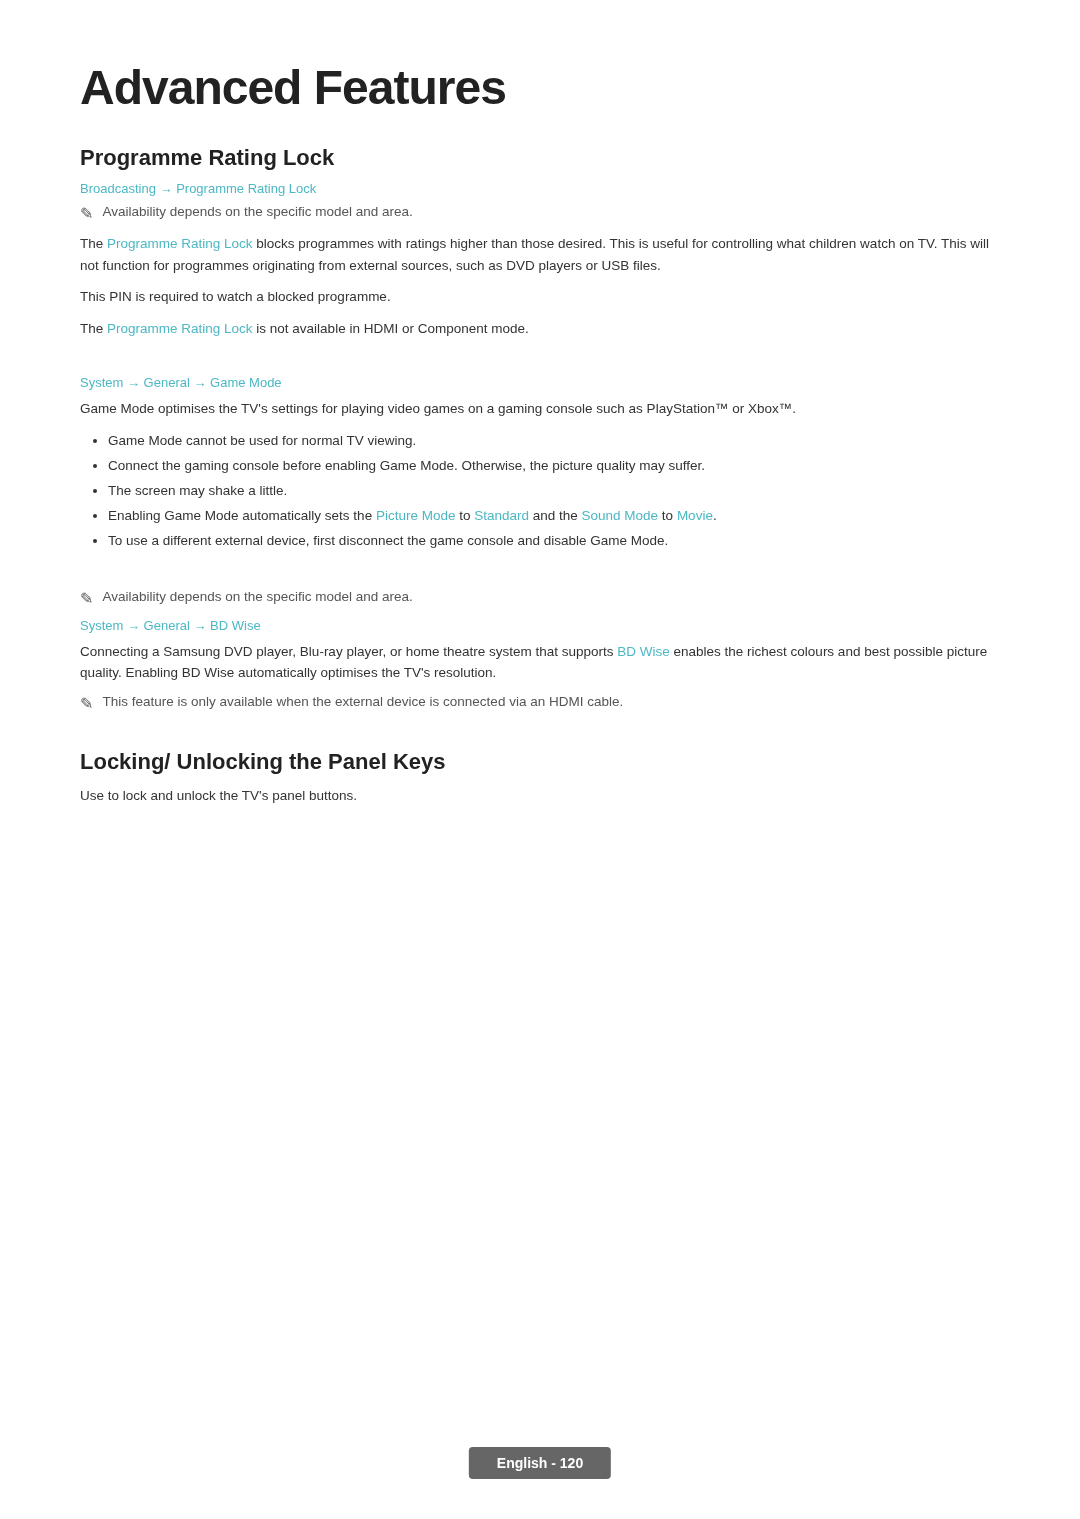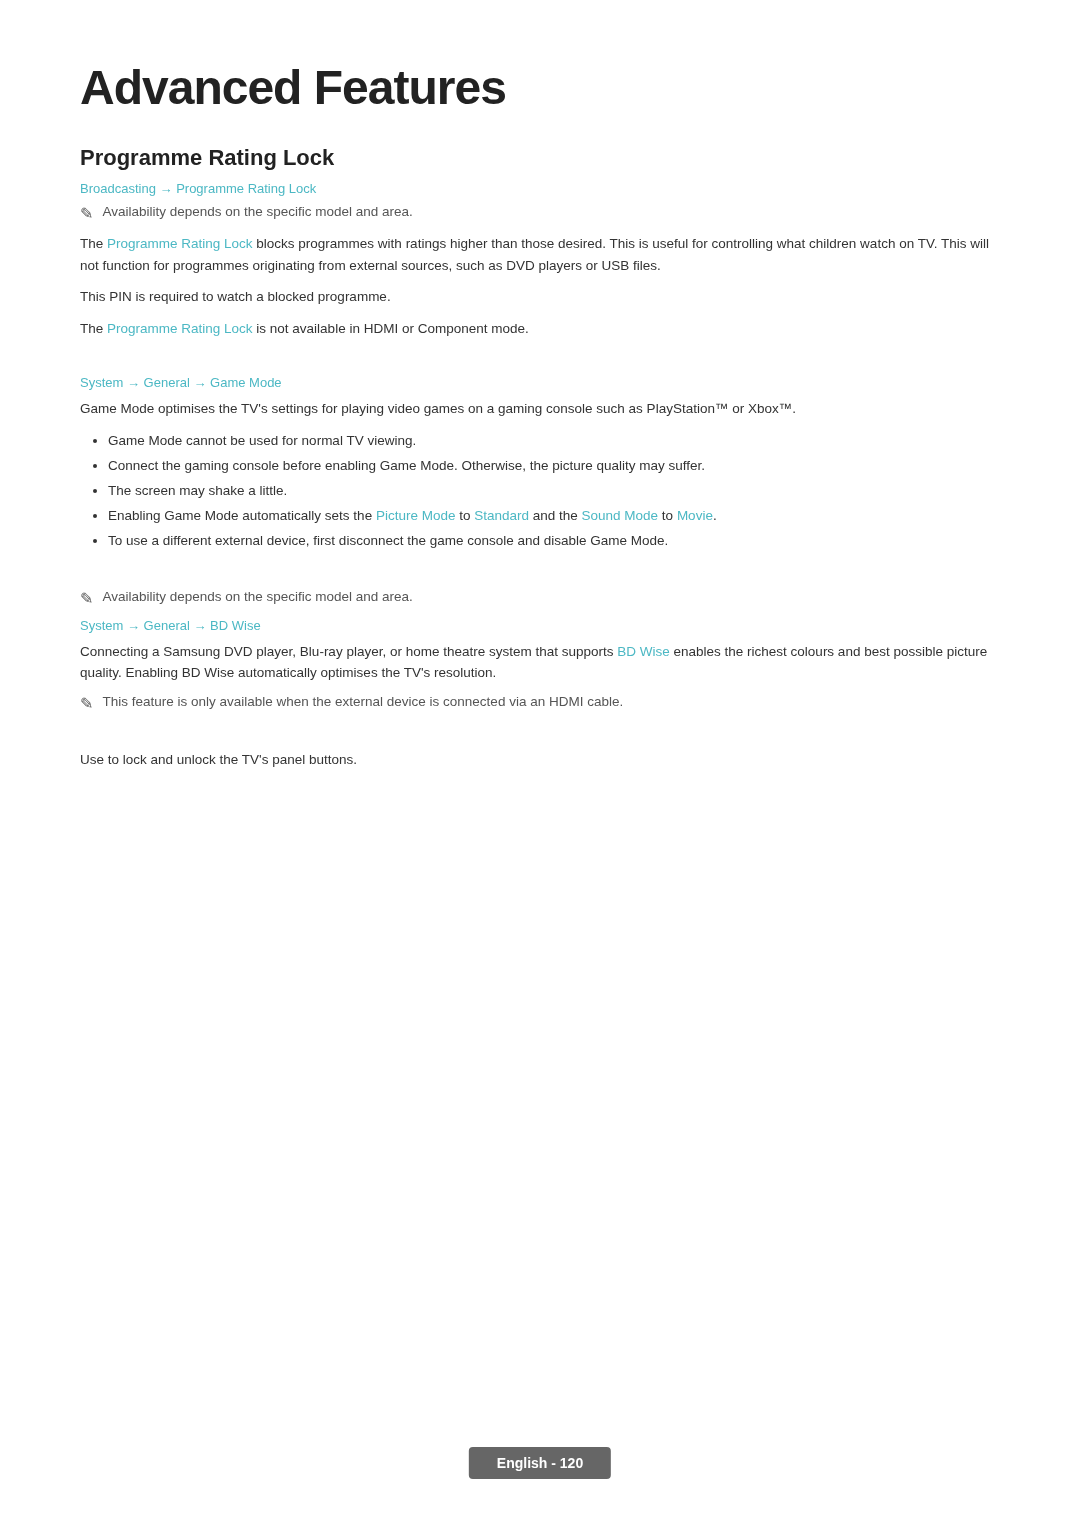--- a/index.html
+++ b/index.html
@@ -179,18 +179,19 @@
     <span>Connecting a Samsung DVD player, Blu-ray player, or home theatre system that supports </span><span class="link-text">BD Wise</span><span> enables the richest colours and best possible picture quality. Enabling BD Wise automatically optimises the TV's resolution.</span>
   </p>
 
   <div class="note-line">
     <span class="note-icon">✎</span>
     <span>This feature is only available when the external device is connected via an HDMI cable.</span>
   </div>
 </div>
 
 <div class="section">
+  <h2 class="section-heading">Locking/ Unlocking the Panel Keys</h2>
 
 
   <p class="body-text">Use to lock and unlock the TV's panel buttons.</p>
 </div>
 
 <div class="footer">English - 120</div>
 
 </body></html>

